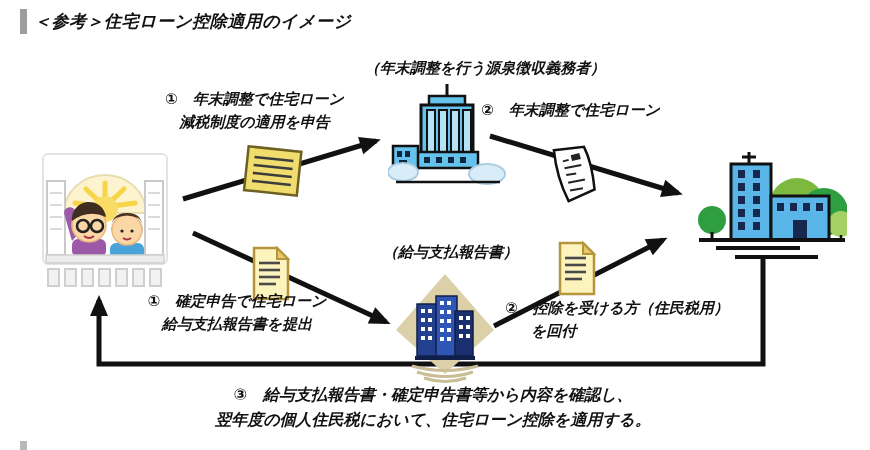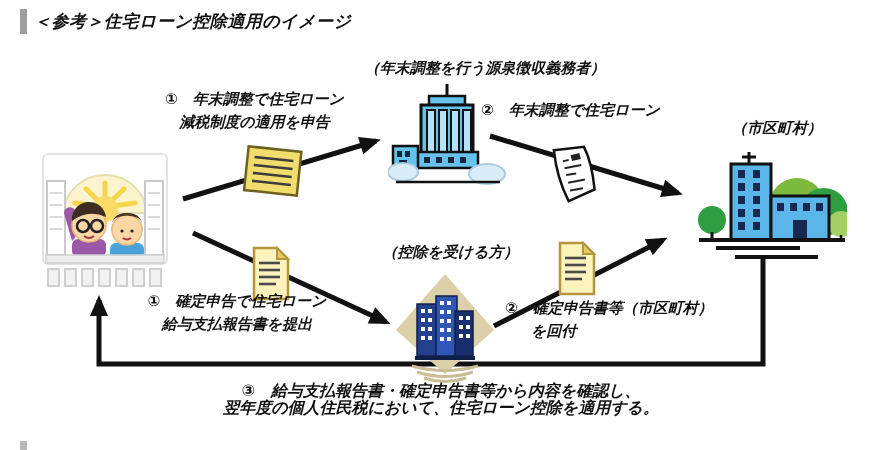--- a/index.html
+++ b/index.html
@@ -240,28 +240,27 @@
     <path d="M27,2 L38,13 L27,13 Z" fill="#e7c96a" stroke="#b5953d" stroke-width="2"></path>
     <g stroke="#4a4a4a" stroke-width="2.6">
       <line x1="9" y1="17" x2="30" y2="17"></line>
         <line x1="9" y1="24" x2="30" y2="24"></line>
       <line x1="9" y1="31" x2="30" y2="31"></line>
         <line x1="9" y1="38" x2="26" y2="38"></line>
     </g>
   </svg>
 
   <div class="abs lbl ctr txt" style="left:290px;top:57px;width:390px">（年末調整を行う源泉徴収義務者）</div>
-  <div class="abs lbl ctr txt" style="left:712px;top:117px;width:130px">（市区町村）</div>
-  <div class="abs lbl ctr txt" style="left:368px;top:241px;width:165px">（控除を受ける方）</div>
+  <div class="abs lbl ctr txt" style="left:368px;top:241px;width:165px">（給与支払報告書）</div>
 
   <div class="abs lbl ctr txt" style="left:132px;top:88px;width:245px">①　年末調整で住宅ローン
 減税制度の適用を申告</div>
   <div class="abs lbl txt" style="left:481px;top:99px;width:310px">②　年末調整で住宅ローン</div>
   <div class="abs lbl ctr txt" style="left:118px;top:290px;width:238px">①　確定申告で住宅ローン
 給与支払報告書を提出</div>
-  <div class="abs lbl txt" style="left:505px;top:297px;width:320px;padding-left:26px;text-indent:-26px">②　確定申告書等（市区町村）
+  <div class="abs lbl txt" style="left:505px;top:297px;width:320px;padding-left:26px;text-indent:-26px">②　控除を受ける方（住民税用）
 を回付</div>
-  <div class="abs lbl ctr txt" style="left:76px;top:382px;width:730px;font-size:16px;line-height:17px">③　給与支払報告書・確定申告書等から内容を確認し、
+  <div class="abs lbl ctr txt" style="left:68px;top:382px;width:730px;font-size:16px;line-height:25px">③　給与支払報告書・確定申告書等から内容を確認し、
 翌年度の個人住民税において、住宅ローン控除を適用する。</div>
 
   <div class="abs nub"></div>
 
 </div>
 
 </body></html>

